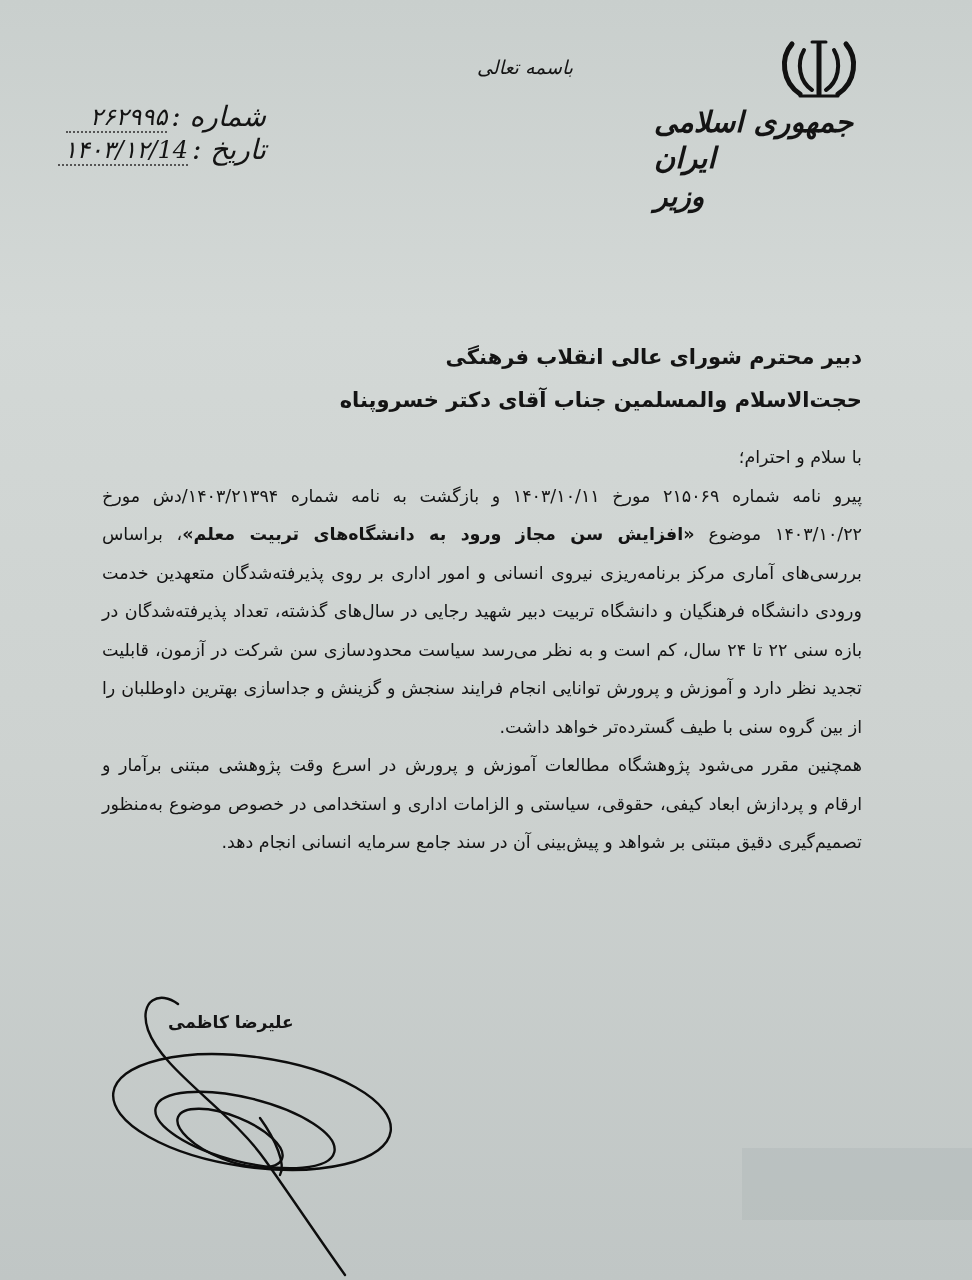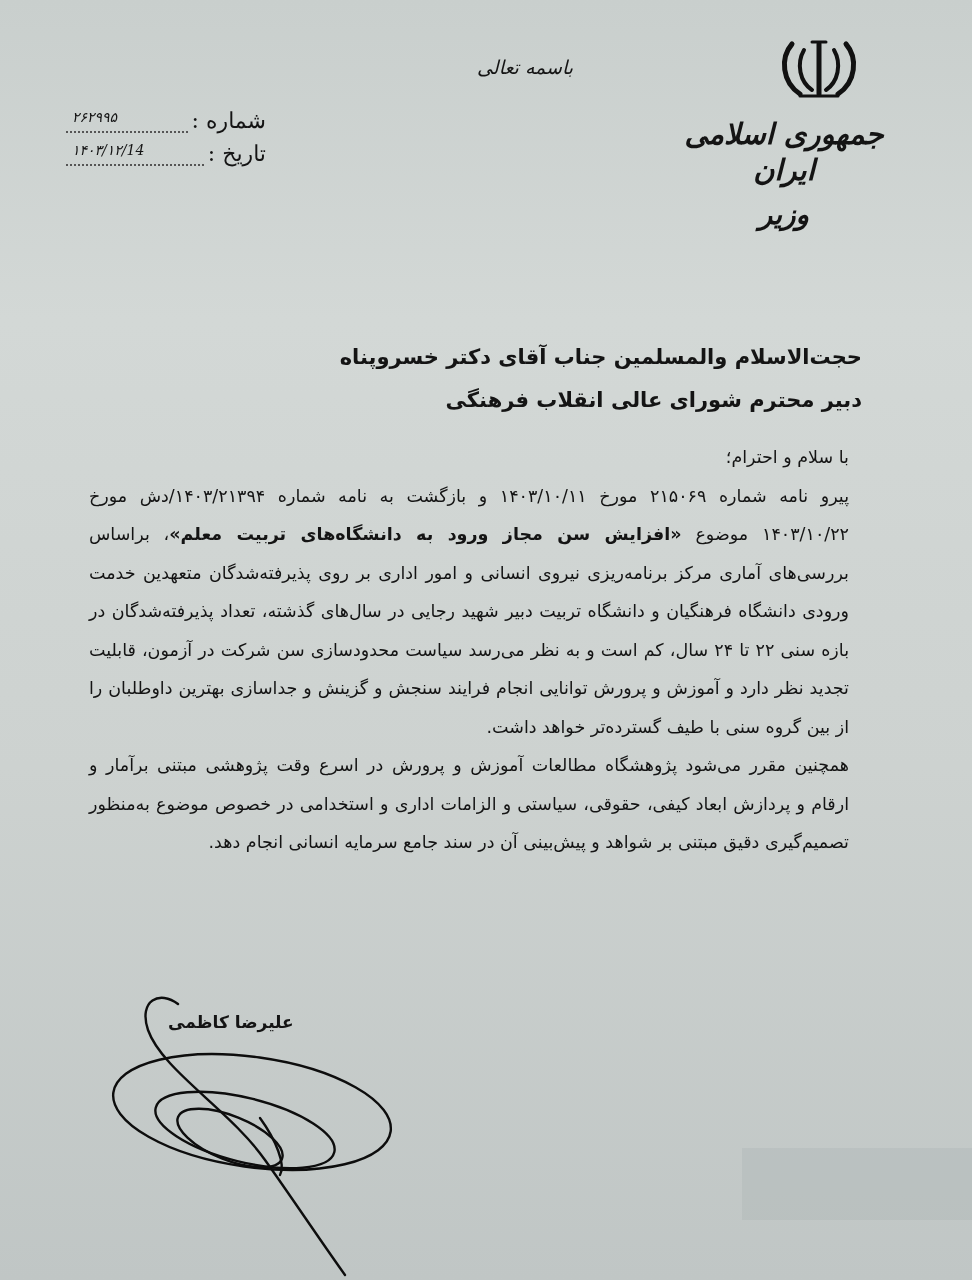--- a/index.html
+++ b/index.html
@@ -7,49 +7,49 @@
     width: 972px; height: 1280px; overflow: hidden; position: relative;
     background: linear-gradient(180deg, #c9cfcd 0%, #d3d8d6 25%, #cdd2d0 60%, #c0c6c5 100%);
     font-family: "DejaVu Sans", "Liberation Sans", sans-serif;
     color: #141414;
   }
   .page { position: absolute; inset: 0; }
 
   
   .emblem { position: absolute; left: 778px; top: 38px; width: 82px; height: 64px; }
   .ministry {
-    position: absolute; right: 58px; top: 116px; width: 260px; text-align: center;
+    position: absolute; right: 58px; top: 104px; width: 260px; text-align: left;
     font-family: "DejaVu Serif", "Liberation Serif", serif; font-style: italic;
   }
   .ministry .l1 { font-size: 29px; line-height: 36px; font-weight: bold; }
   .ministry .l2 { font-size: 32px; line-height: 42px; font-weight: bold; }
-  .ministry .l3 { font-size: 28px; line-height: 42px; font-weight: bold; margin-top: 6px; }
+  .ministry .l3 { font-size: 28px; line-height: 42px; font-weight: bold; margin-top: 0; }
 
   .basmala {
     position: absolute; left: 477px; top: 56px; font-size: 19px;
     font-family: "DejaVu Serif", "Liberation Serif", serif; font-style: italic;
   }
 
   
   .meta { position: absolute; left: 66px; top: 100px; width: 200px; }
   .meta-row { display: flex; flex-direction: row; align-items: flex-end; height: 33px; direction: rtl; }
-  .meta-label { font-family: "DejaVu Serif", "Liberation Serif", serif; font-size: 22px; white-space: nowrap; padding-left: 4px; }
+  .meta-label { font-family: "DejaVu Serif", "Liberation Serif", serif; font-style: italic; font-size: 28px; white-space: nowrap; padding-left: 4px; }
   .meta-value {
-    flex: 1; border-bottom: 2px dotted #555; font-size: 14px; text-align: left; direction: ltr;
+    flex: 1; border-bottom: 2px dotted #555; font-size: 24px; text-align: right; direction: ltr;
     font-family: "DejaVu Serif", "Liberation Serif", serif; font-style: italic; letter-spacing: 2px;
     height: 26px; line-height: 24px; padding-left: 6px;
   }
 
   
   .recipient { position: absolute; right: 110px; top: 336px; text-align: right; }
   .recipient div { font-size: 21px; font-weight: bold; line-height: 43px; }
 
   
   .body {
-    position: absolute; right: 123px; top: 438px; width: 760px; text-align: justify;
+    position: absolute; right: 110px; top: 438px; width: 760px; text-align: justify;
     font-size: 17.5px; line-height: 38.5px; direction: rtl;
   }
   .body p { margin: 0; }
   .body .greet { margin-bottom: 0; }
   .body b { font-weight: bold; }
 
   
   .signature { position: absolute; left: 90px; top: 990px; width: 360px; height: 290px; }
   .signer { position: absolute; left: 168px; top: 1012px; font-size: 17px; font-weight: bold; }
 
@@ -84,22 +84,22 @@
       <span class="meta-label">شماره :</span>
       <span class="meta-value">۲۶۲۹۹۵</span>
     </div>
     <div class="meta-row">
       <span class="meta-label">تاریخ :</span>
       <span class="meta-value">۱۴۰۳/۱۲/14</span>
     </div>
   </div>
 
   <div class="recipient">
+    <div>دبیر محترم شورای عالی انقلاب فرهنگی</div>
     <div>حجت‌الاسلام والمسلمین جناب آقای دکتر خسروپناه</div>
-    <div>دبیر محترم شورای عالی انقلاب فرهنگی</div>
   </div>
 
   <div class="body">
     <p class="greet">با سلام و احترام؛</p>
     <p><span>پیرو نامه شماره ۲۱۵۰۶۹ مورخ ۱۴۰۳/۱۰/۱۱ و بازگشت به نامه شماره ۱۴۰۳/۲۱۳۹۴/دش مورخ ۱۴۰۳/۱۰/۲۲ موضوع </span><b>«افزایش سن مجاز ورود به دانشگاه‌های تربیت معلم»</b><span>، براساس بررسی‌های آماری مرکز برنامه‌ریزی نیروی انسانی و امور اداری بر روی پذیرفته‌شدگان متعهدین خدمت ورودی دانشگاه فرهنگیان و دانشگاه تربیت دبیر شهید رجایی در سال‌های گذشته، تعداد پذیرفته‌شدگان در بازه سنی ۲۲ تا ۲۴ سال، کم است و به نظر می‌رسد سیاست محدودسازی سن شرکت در آزمون، قابلیت تجدید نظر دارد و آموزش و پرورش توانایی انجام فرایند سنجش و گزینش و جداسازی بهترین داوطلبان را از بین گروه سنی با طیف گسترده‌تر خواهد داشت.</span></p>
     <p>همچنین مقرر می‌شود پژوهشگاه مطالعات آموزش و پرورش در اسرع وقت پژوهشی مبتنی برآمار و ارقام و پردازش ابعاد کیفی، حقوقی، سیاستی و الزامات اداری و استخدامی در خصوص موضوع به‌منظور تصمیم‌گیری دقیق مبتنی بر شواهد و پیش‌بینی آن در سند جامع سرمایه انسانی انجام دهد.</p>
   </div>
 
   <svg class="signature" viewBox="0 0 360 290">
     <g fill="none" stroke="#0d0d0d" stroke-width="2.4" stroke-linecap="round">

